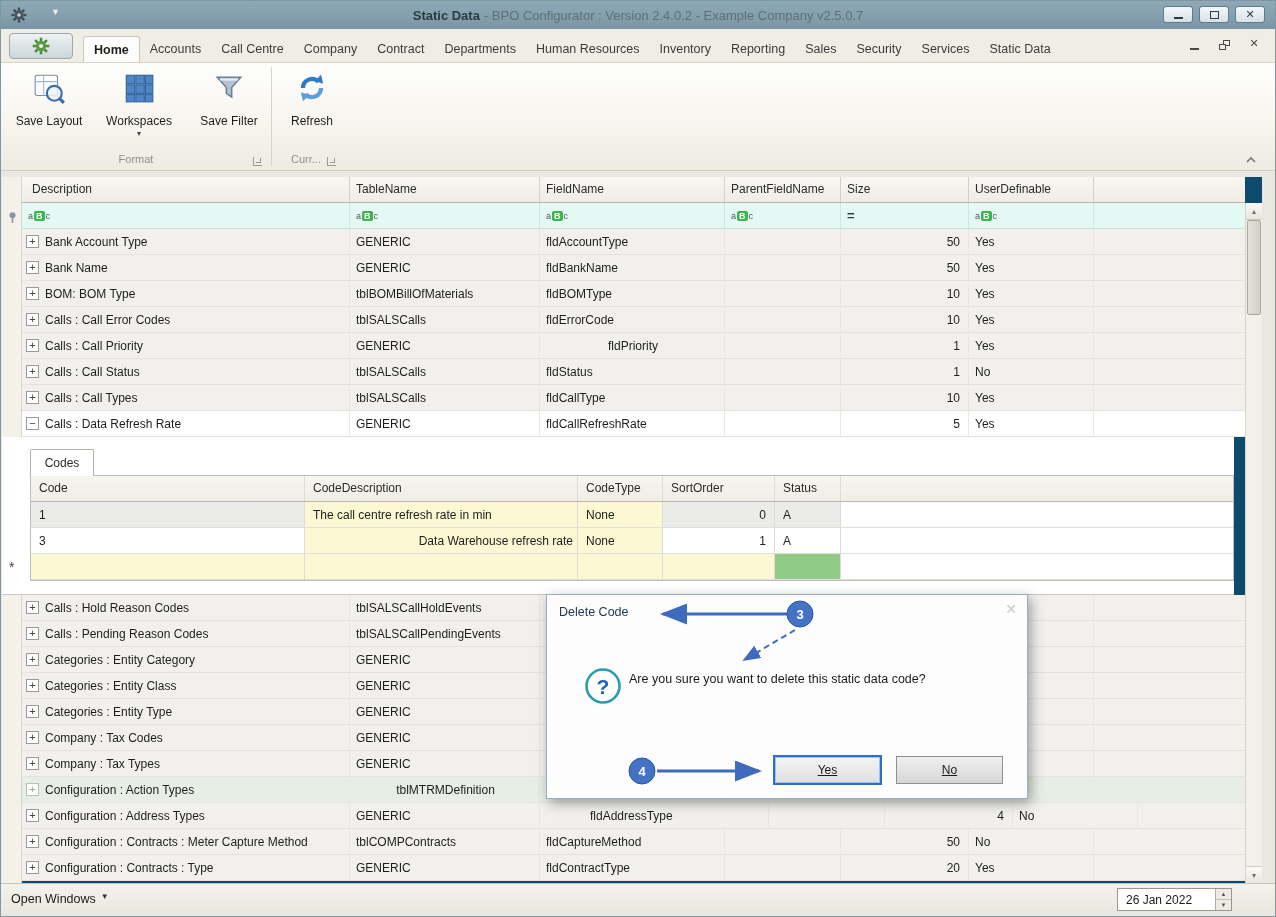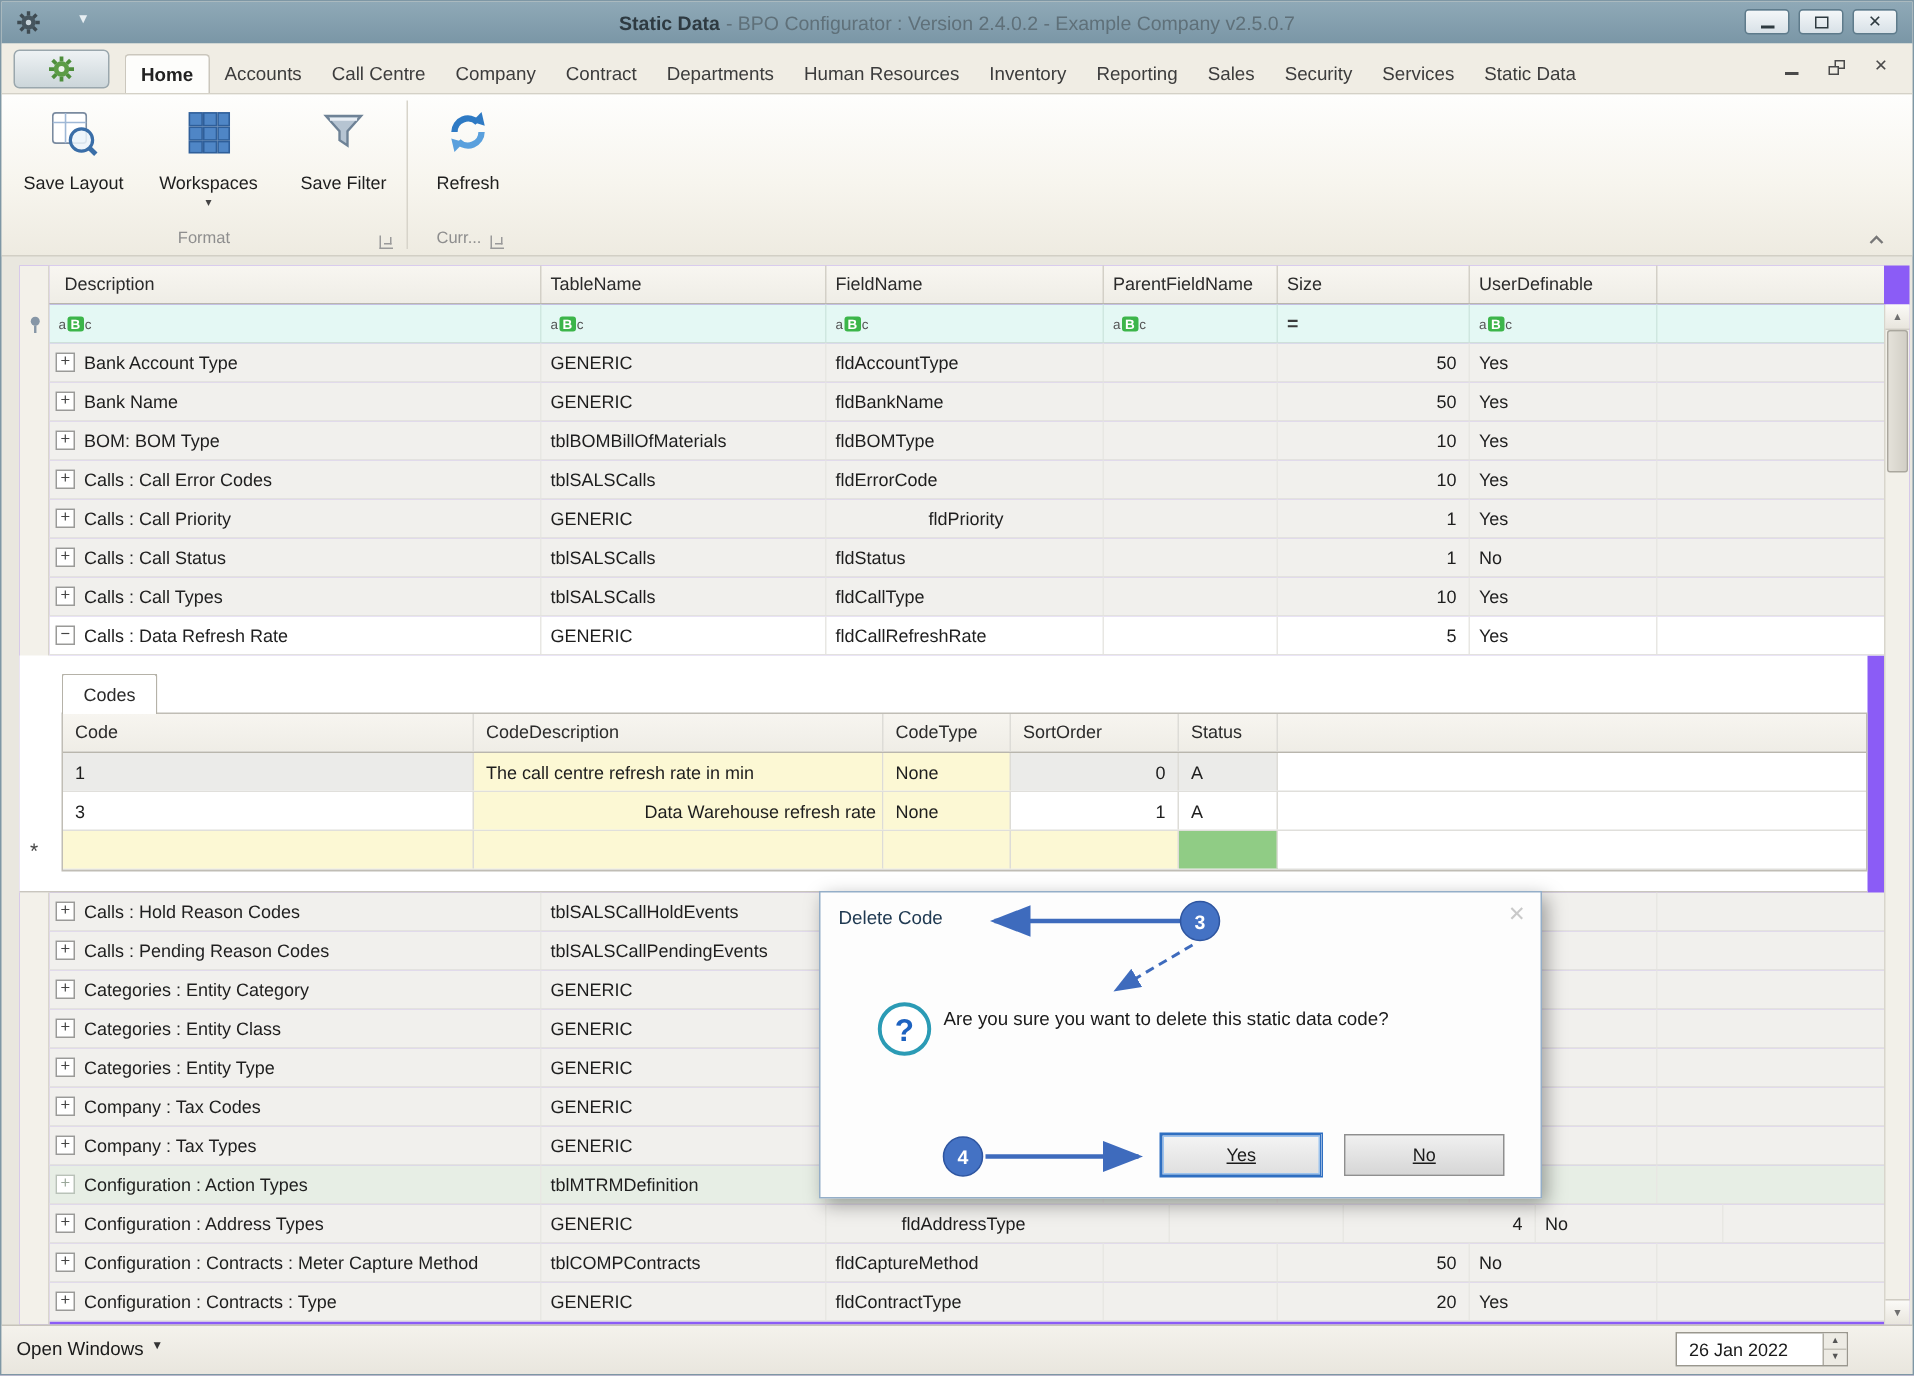--- a/index.html
+++ b/index.html
@@ -37,21 +37,21 @@
   .bigbtn .lbl{margin-top:5px;font-size:12px;color:#1e1e1e;white-space:nowrap}
   .bigbtn .drop{font-size:8px;color:#444;margin-top:1px}
   .vsep{position:absolute;top:4px;bottom:4px;width:1px;background:#d7d4ca}
   .capr{position:absolute;left:0;right:0;bottom:0;height:20px;font-size:11px;color:#8e8e8e}
   .gcap{position:absolute;bottom:0;height:20px;text-align:center;line-height:18px}
   .launcher{position:absolute;right:3px;bottom:4px;width:9px;height:9px;border-left:1px solid #9a9a9a;border-bottom:1px solid #9a9a9a}
   .launcher::after{content:"";position:absolute;right:1px;top:1px;width:4px;height:4px;border-right:1px solid #9a9a9a;border-bottom:1px solid #9a9a9a}
   .collapse{position:absolute;right:16px;bottom:3px;width:16px;height:15px;display:flex;align-items:center;justify-content:center}
 
   
-  #grid{position:absolute;left:12px;top:176px;width:1260px;height:706px;background:#8b5cf6}
+  #grid{position:absolute;left:1px;top:176px;width:1260px;height:706px;background:#0c4a6e}
   .indic{position:absolute;left:0;top:0;bottom:0;width:20px;background:#f3f1ea;border-right:1px solid #d9d6cd}
   .hrow{position:absolute;left:20px;right:17px;top:0;height:26px;display:flex;background:linear-gradient(#f8f6f1,#efede6);border-bottom:1px solid #b9b6ad}
   .hcell{height:100%;padding:5px 0 0 6px;font-size:12px;color:#2b2b2b;border-right:1px solid #d3d0c7;overflow:hidden;white-space:nowrap}
   .hcell.first{padding-left:10px}
   .hcell.filler{flex:1;border-right:none}
   .frow{position:absolute;left:20px;right:17px;top:26px;height:26px;display:flex;background:#e4f8f4;border-bottom:1px solid #cfe0da}
   .fcell{height:100%;display:flex;align-items:center;padding-left:6px;border-right:1px solid #cfe7e0}
   .fcell.filler{flex:1;border-right:none}
   .abc{display:inline-flex;align-items:flex-end;font-size:9px;color:#555;gap:1px}
   .abc .b{background:#3cb54a;color:#fff;padding:0 2px;border-radius:2px;font-size:9px;font-weight:bold}
@@ -540,21 +540,21 @@
           <div class="gcell" style="width: 116px;"></div>
           <div class="gcell num" style="width: 128px;"></div>
           <div class="gcell" style="width: 125px;"></div>
           <div class="gcell filler"></div>
         </div>
         <div class="grow sel">
           <div class="gcell desc" style="width: 328px;">
             <span class="exp">+</span>
             <span>Configuration : Action Types</span>
           </div>
-          <div class="gcell" style="width: 190px;">tblMTRMDefinition</div>
+          <div class="gcell" style="width: 190px; text-align: center;">tblMTRMDefinition</div>
           <div class="gcell" style="width: 185px;"></div>
           <div class="gcell" style="width: 116px;"></div>
           <div class="gcell num" style="width: 128px;"></div>
           <div class="gcell" style="width: 125px;"></div>
           <div class="gcell filler"></div>
         </div>
         <div class="grow">
           <div class="gcell desc" style="width: 328px;">
             <span class="exp">+</span>
             <span>Configuration : Address Types</span>

